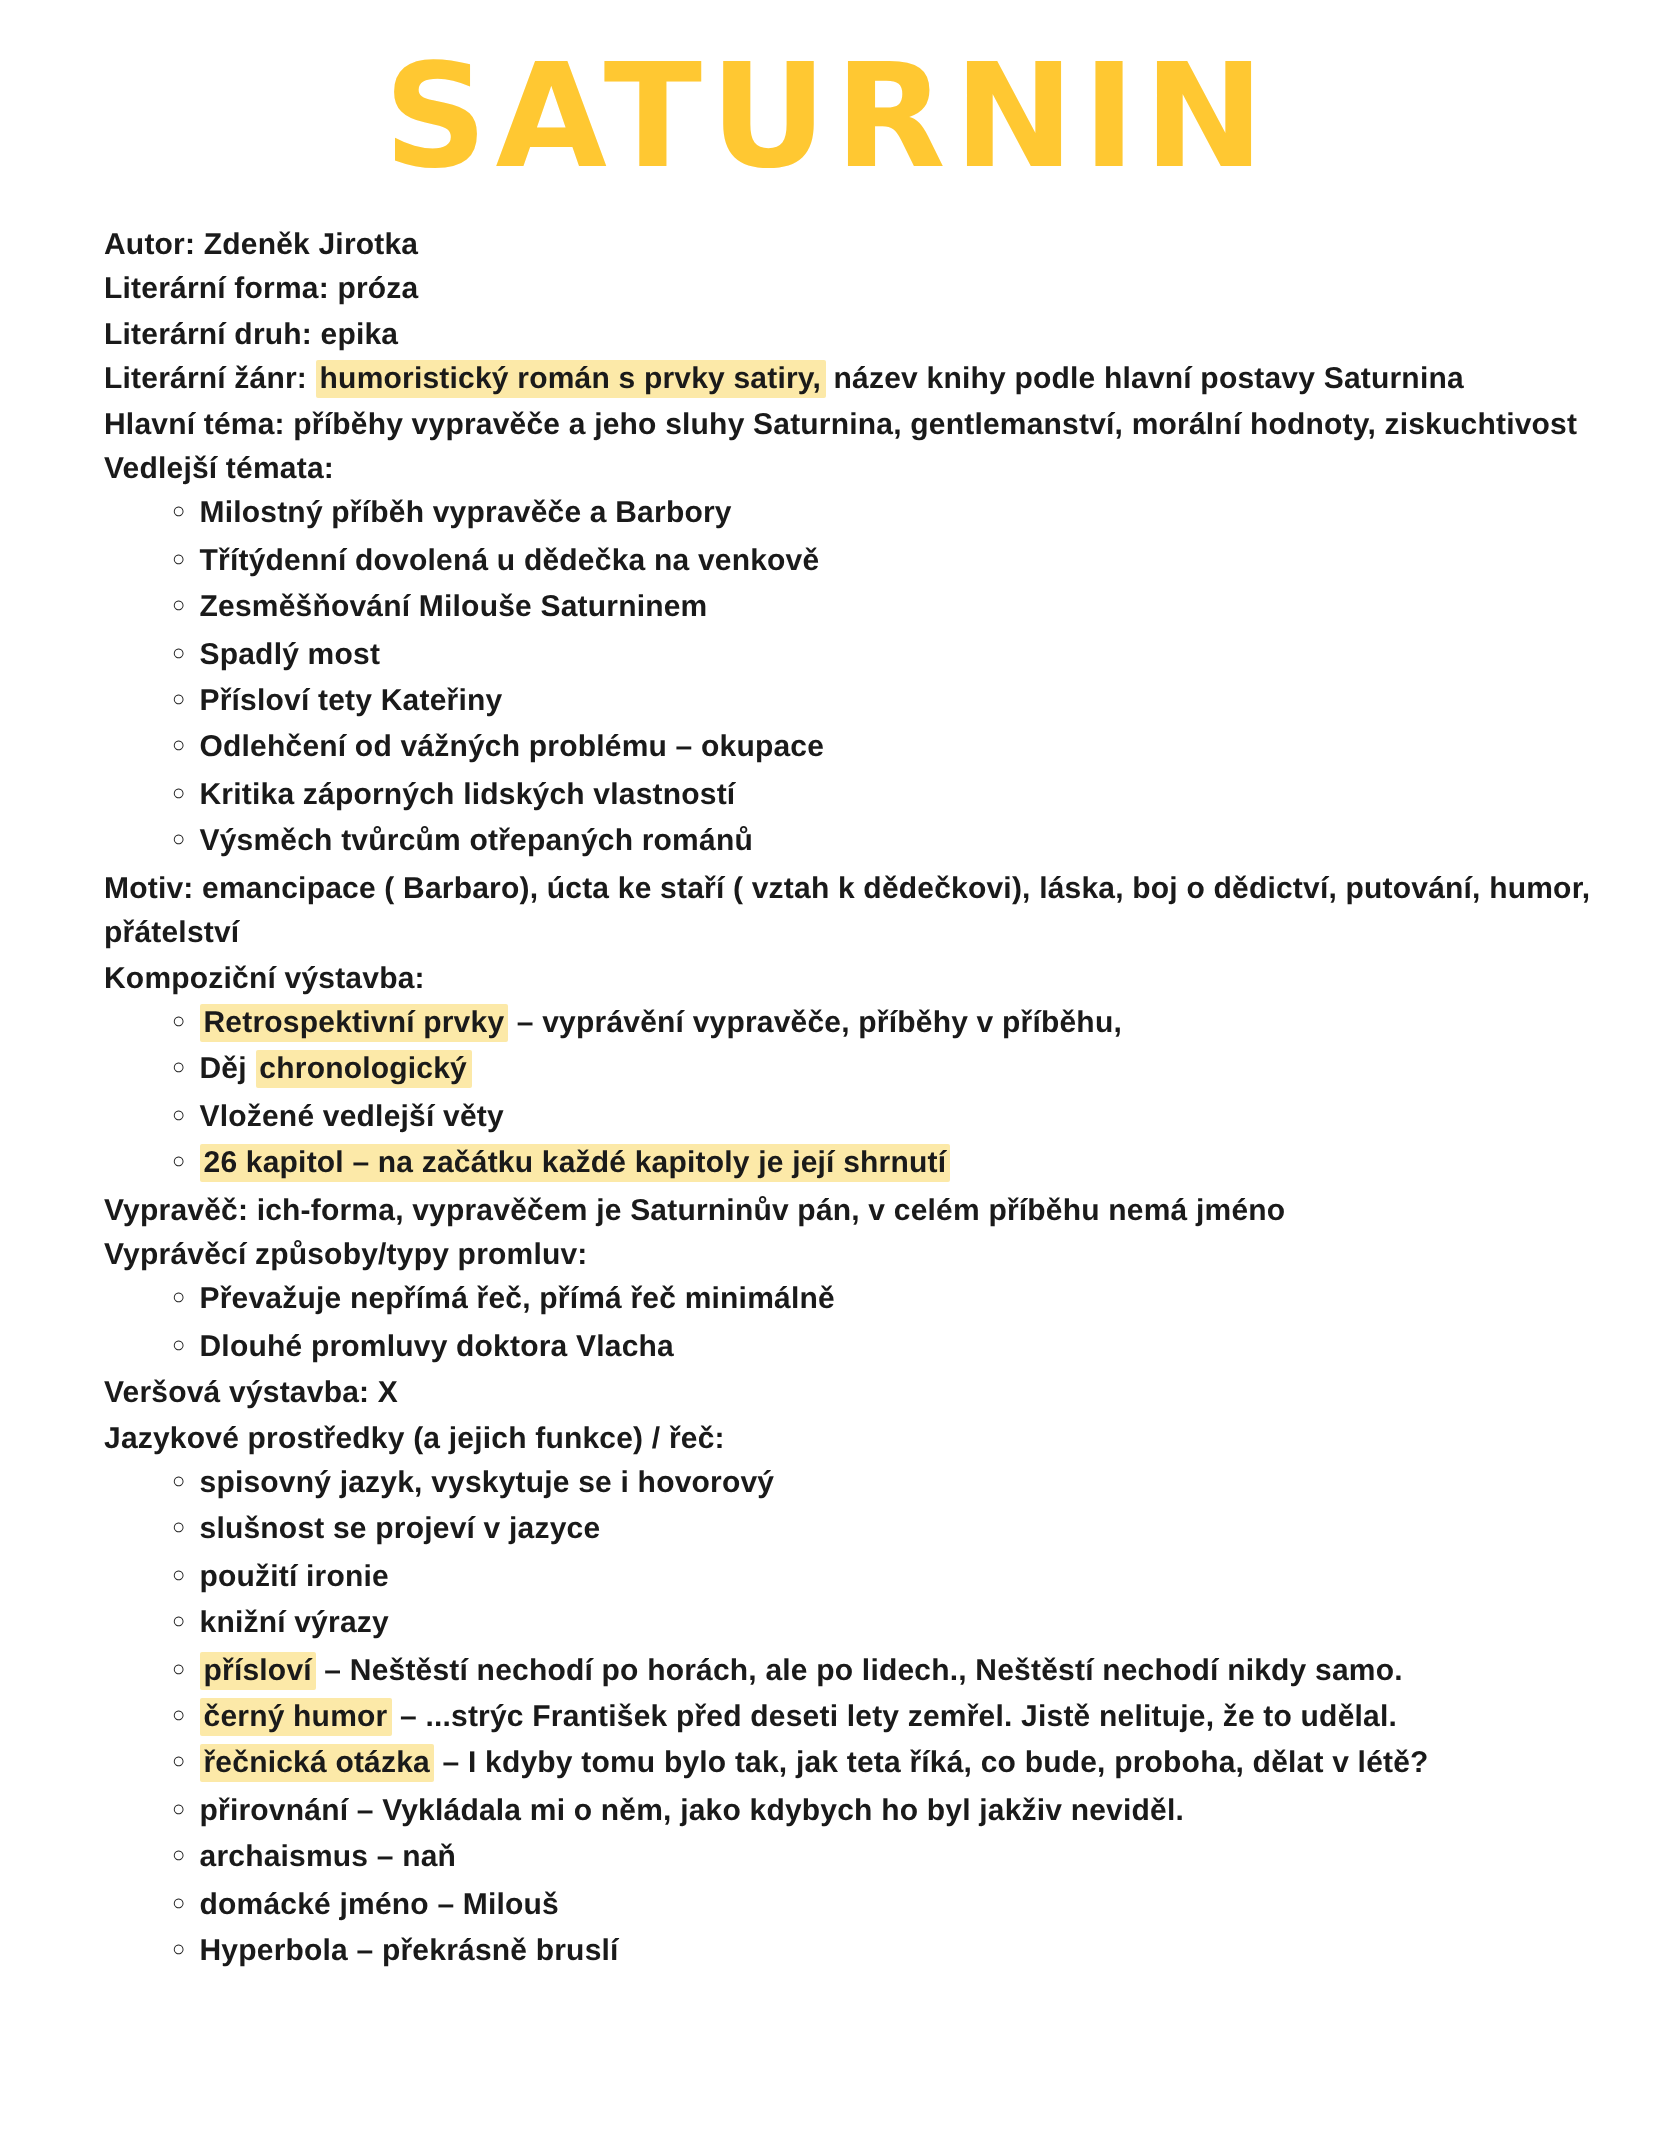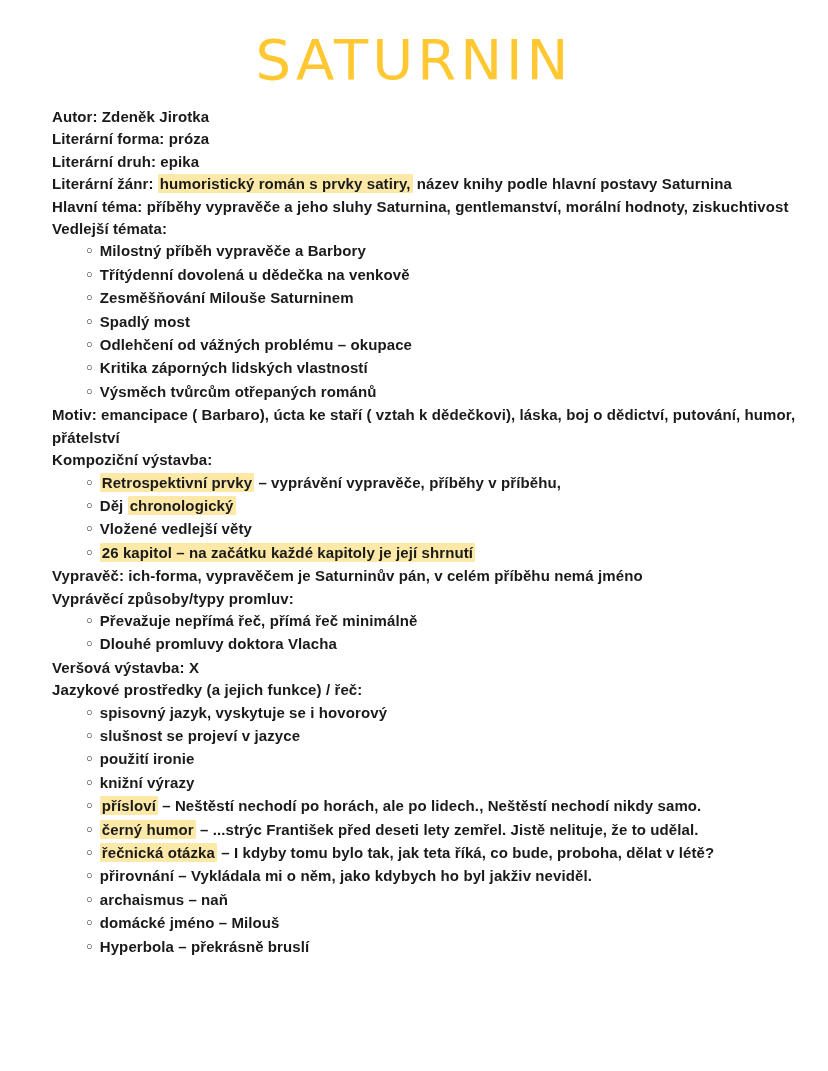--- a/index.html
+++ b/index.html
@@ -11,25 +11,25 @@
     --hl: #fce9a8;
   }
   .page {
     width: 828px;
     min-height: 1071px;
     box-sizing: border-box;
     padding: 14px 20px 20px 20px;
   }
   .title {
     text-align: center;
-    font-size: 56px;
-    font-weight: normal;
+    font-size: 72px;
+    font-weight: bold;
     letter-spacing: 4px;
     line-height: 1.0;
-    margin: 18px 0 18px 0;
+    margin: 8px 0 18px 0;
     font-family: "DejaVu Sans", sans-serif;
   }
   .notes {
     font-size: 15px;
     font-weight: bold;
     line-height: 22.4px;
     letter-spacing: 0.1px;
     margin-left: 32px;
   }
   .line { white-space: normal; }
@@ -56,20 +56,21 @@
       <div class="line"><span class="seg">Autor: Zdeněk Jirotka</span></div>
       <div class="line"><span class="seg">Literární forma: próza</span></div>
       <div class="line"><span class="seg">Literární druh: epika</span></div>
       <div class="line"><span class="seg">Literární žánr: </span><span class="hl">humoristický román s prvky satiry,</span><span class="seg"> název knihy podle hlavní postavy Saturnina</span></div>
       <div class="line"><span class="seg">Hlavní téma: příběhy vypravěče a jeho sluhy Saturnina, gentlemanství, morální hodnoty, ziskuchtivost</span></div>
       <div class="line"><span class="seg">Vedlejší témata:</span></div>
       <div class="line bullet"><span class="marker">○</span><span class="seg">Milostný příběh vypravěče a Barbory</span></div>
       <div class="line bullet"><span class="marker">○</span><span class="seg">Třítýdenní dovolená u dědečka na venkově</span></div>
       <div class="line bullet"><span class="marker">○</span><span class="seg">Zesměšňování Milouše Saturninem</span></div>
       <div class="line bullet"><span class="marker">○</span><span class="seg">Spadlý most</span></div>
+      <div class="line bullet"><span class="marker">○</span><span class="seg">Přísloví tety Kateřiny</span></div>
       <div class="line bullet"><span class="marker">○</span><span class="seg">Odlehčení od vážných problému – okupace</span></div>
       <div class="line bullet"><span class="marker">○</span><span class="seg">Kritika záporných lidských vlastností</span></div>
       <div class="line bullet"><span class="marker">○</span><span class="seg">Výsměch tvůrcům otřepaných románů</span></div>
       <div class="line"><span class="seg">Motiv: emancipace ( Barbaro), úcta ke staří ( vztah k dědečkovi), láska, boj o dědictví, putování, humor, přátelství</span></div>
       <div class="line"><span class="seg">Kompoziční výstavba:</span></div>
       <div class="line bullet"><span class="marker">○</span><span class="hl">Retrospektivní prvky</span><span class="seg"> – vyprávění vypravěče, příběhy v příběhu,</span></div>
       <div class="line bullet"><span class="marker">○</span><span class="seg">Děj </span><span class="hl">chronologický</span></div>
       <div class="line bullet"><span class="marker">○</span><span class="seg">Vložené vedlejší věty</span></div>
       <div class="line bullet"><span class="marker">○</span><span class="hl">26 kapitol – na začátku každé kapitoly je její shrnutí</span></div>
       <div class="line"><span class="seg">Vypravěč: ich-forma, vypravěčem je Saturninův pán, v celém příběhu nemá jméno</span></div>

